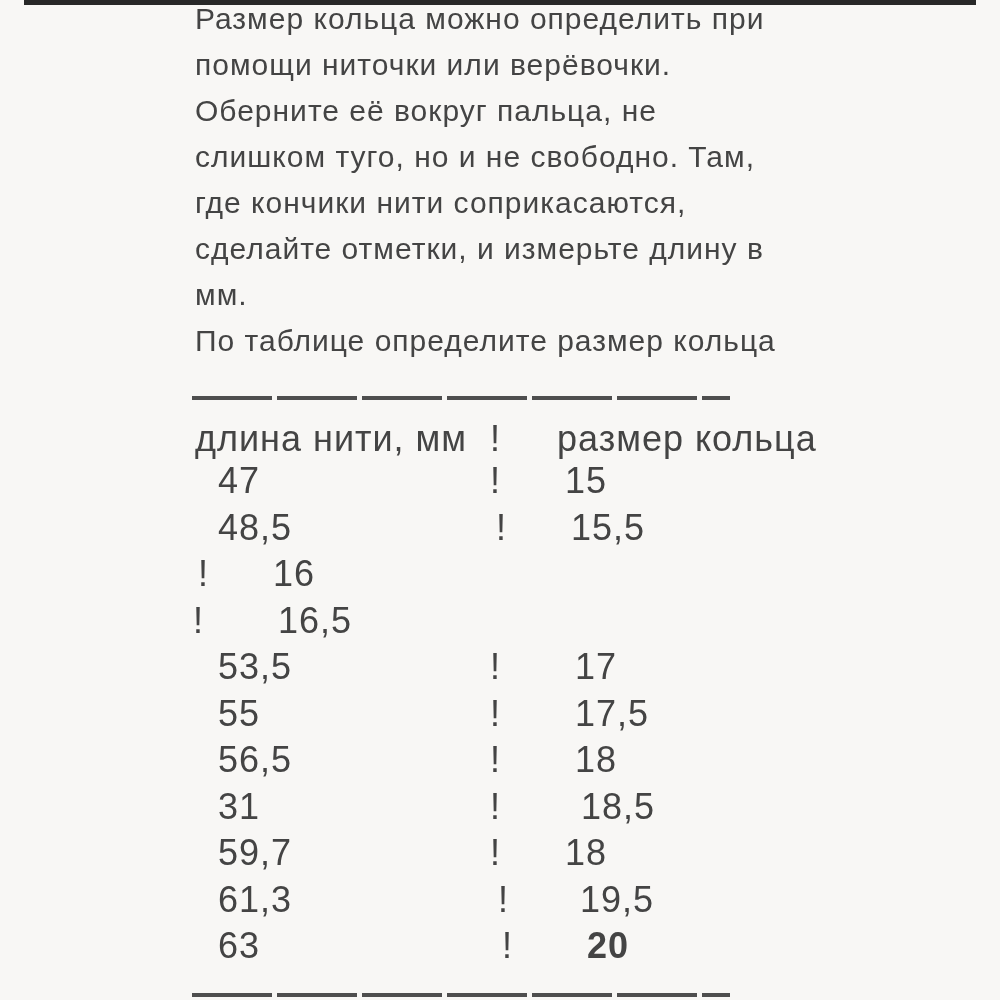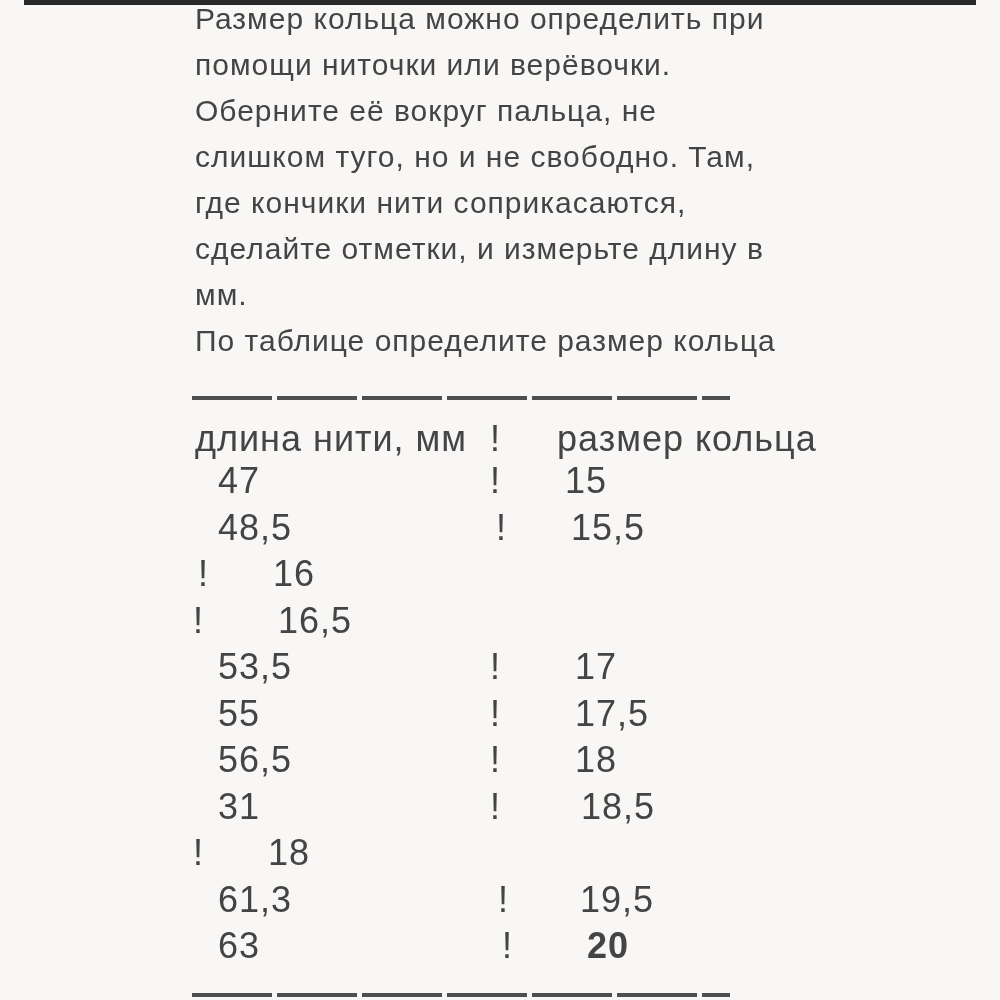--- a/index.html
+++ b/index.html
@@ -151,20 +151,21 @@
     <span class="c2">18</span>
   </div>
 
   <div class="trow">
     <span class="c1">31</span>
     <span class="bang">!</span>
     <span class="c2">18,5</span>
   </div>
 
   <div class="trow">
+    <span class="c1">59,7</span>
     <span class="bang">!</span>
     <span class="c2">18</span>
   </div>
 
   <div class="trow">
     <span class="c1">61,3</span>
     <span class="bang">!</span>
     <span class="c2">19,5</span>
   </div>
 

